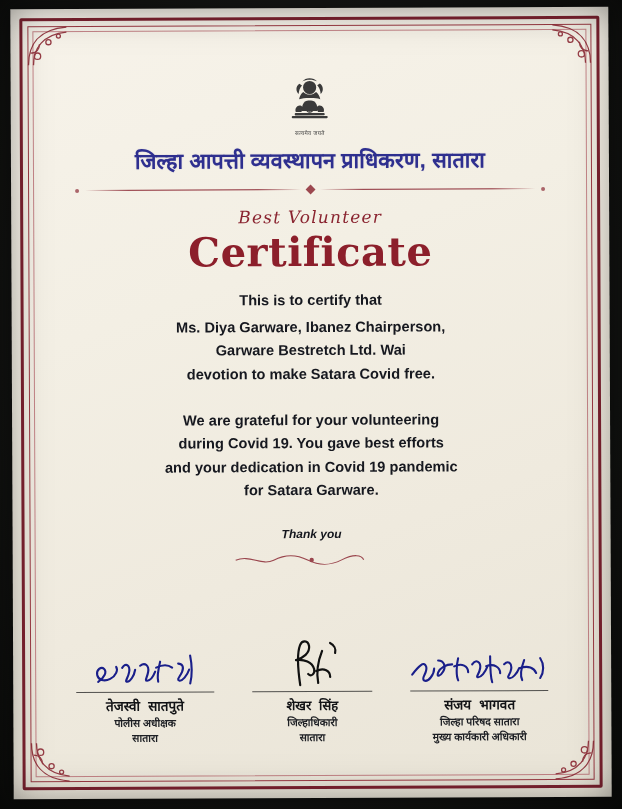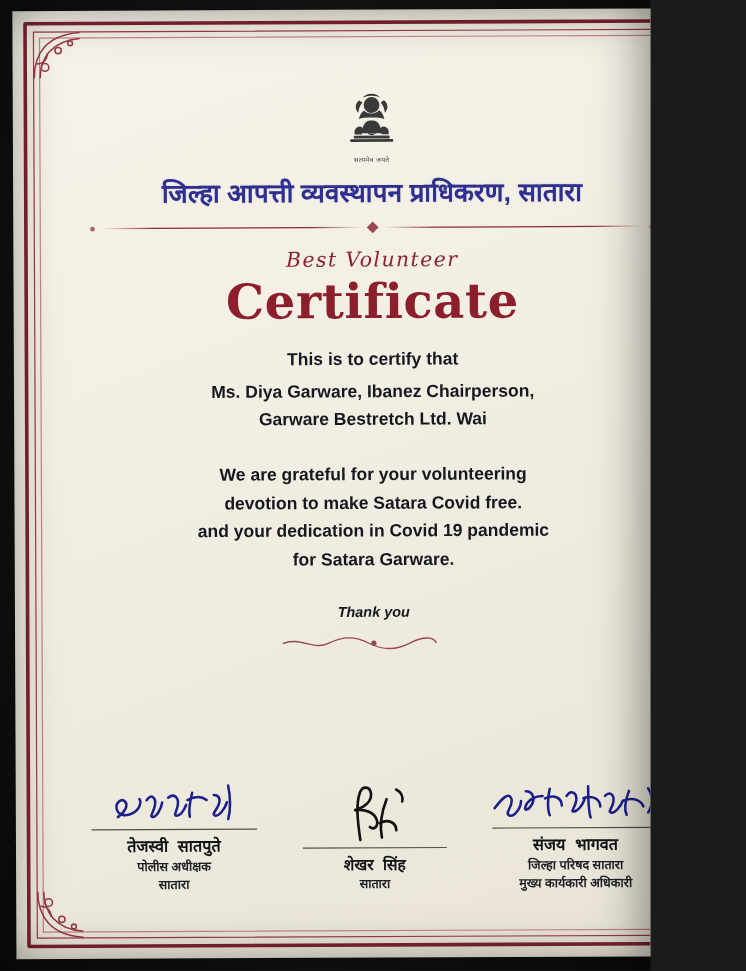--- a/index.html
+++ b/index.html
@@ -10,21 +10,21 @@
   body {
     width: 622px;
     height: 809px;
     overflow: hidden;
     font-family: "Liberation Sans", sans-serif;
   }
 
   
   .photo {
     position: relative;
-    width: 542px;
+    width: 622px;
     height: 809px;
     background:
       radial-gradient(ellipse at 50% 40%, #2a2b28 0%, #151614 70%, #0d0e0c 100%);
     overflow: hidden;
   }
 
   
   .paper {
     position: absolute;
     left: 12px;
@@ -333,23 +333,24 @@
         <span class="dot"></span>
       </div>
 
       <div class="best-volunteer">Best Volunteer</div>
       <div class="cert-word">Certificate</div>
 
       <div class="body-block b1">This is to certify that</div>
       <div class="body-block b2">Ms. Diya Garware, Ibanez Chairperson,</div>
       <div class="body-block">Garware Bestretch Ltd. Wai</div>
 
+      <div class="body-block">devotion to make Satara Covid free.</div>
+
       <div class="body-block b4">We are grateful for your volunteering</div>
-
-      <div class="body-block">devotion to make Satara Covid free.</div>
+      <div class="body-block">during Covid 19. You gave best efforts</div>
       <div class="body-block">and your dedication in Covid 19 pandemic</div>
       <div class="body-block">for Satara Garware.</div>
 
       <div class="thankyou">Thank you</div>
 
       <div class="flourish">
         <svg width="160" height="14" viewBox="0 0 160 14" fill="none" stroke="currentColor" stroke-width="1.1">
           <path d="M4 7c14-6 26 6 38 0s22-6 34 0 22 6 34 0 20-5 22 0"></path>
           <circle cx="80" cy="7" r="2.2" fill="currentColor" stroke="none"></circle>
         </svg>
@@ -380,20 +381,21 @@
             <svg width="92" height="52" viewBox="0 0 92 52" fill="none" stroke="#111" stroke-width="2.2" stroke-linecap="round">
               <path d="M34 48C32 34 30 18 34 8c2-5 8-5 9 1 1 7-6 12-13 14"></path>
               <path d="M30 23c8-1 16 2 18 9 1 5-3 8-6 5"></path>
               <path d="M56 14c-4 10-6 22-4 32"></path>
               <path d="M50 34c8-4 14 0 14 6"></path>
               <path d="M64 6c4 2 6 6 5 10"></path>
             </svg>
           </div>
           <div class="sig-line"></div>
           <div class="name">शेखर सिंह</div>
+          <div class="role">जिल्हाधिकारी</div>
           <div class="role">सातारा</div>
         </div>
 
         <div class="sig">
           <div class="ink">
             <svg width="150" height="40" viewBox="0 0 150 40" fill="none" stroke="#1a1f8a" stroke-width="2.1" stroke-linecap="round">
               <path d="M8 26c6-8 12-14 14-8s-6 12-2 14 10-6 10-12"></path>
               <path d="M34 12c6 0 8 6 5 11s-7 6-5 1 8-8 14-8"></path>
               <path d="M54 10c-2 8-2 18 0 22"></path>
               <path d="M50 18c8-4 14 0 14 6"></path>

